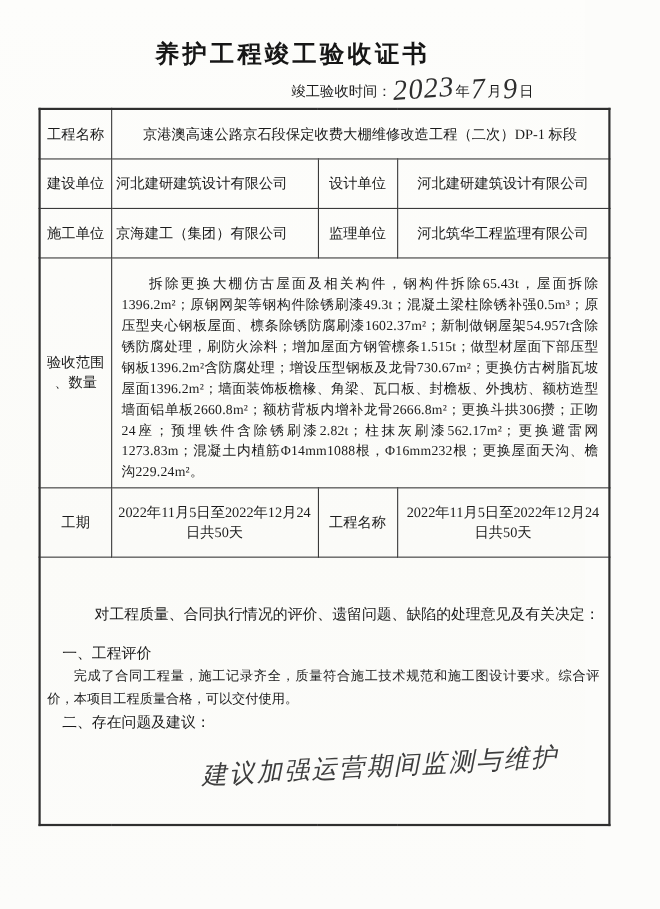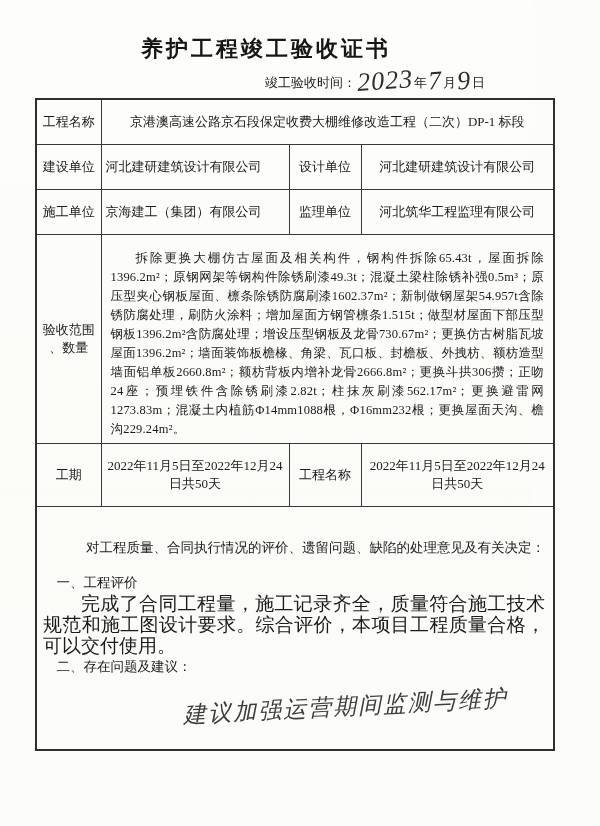--- a/index.html
+++ b/index.html
@@ -79,21 +79,21 @@
     text-align: justify;
     text-indent: 2em;
     letter-spacing: 0.2px;
   }
   td.eval-cell {
     vertical-align: top;
     padding: 10px 8px 6px 6px;
   }
   .eval-heading { font-size: 13.5px; line-height: 21px; text-align: right; }
   .eval-s1-title { font-size: 13.5px; line-height: 21px; margin-top: 14px; text-indent: 1em; }
-  .eval-s1-body { font-size: 19px; line-height: 21px; text-align: justify; text-indent: 2em; }
+  .eval-s1-body { font-size: 12px; line-height: 21px; text-align: justify; text-indent: 2em; }
   .eval-s2-title { font-size: 13.5px; line-height: 21px; text-indent: 1em; }
   .hand-note {
     margin: 14px 0 0 140px;
     width: 330px;
     font-size: 23px;
     font-style: italic;
     letter-spacing: 2px;
     color: #3d3d3d;
     transform: rotate(-3deg);
     white-space: nowrap;

